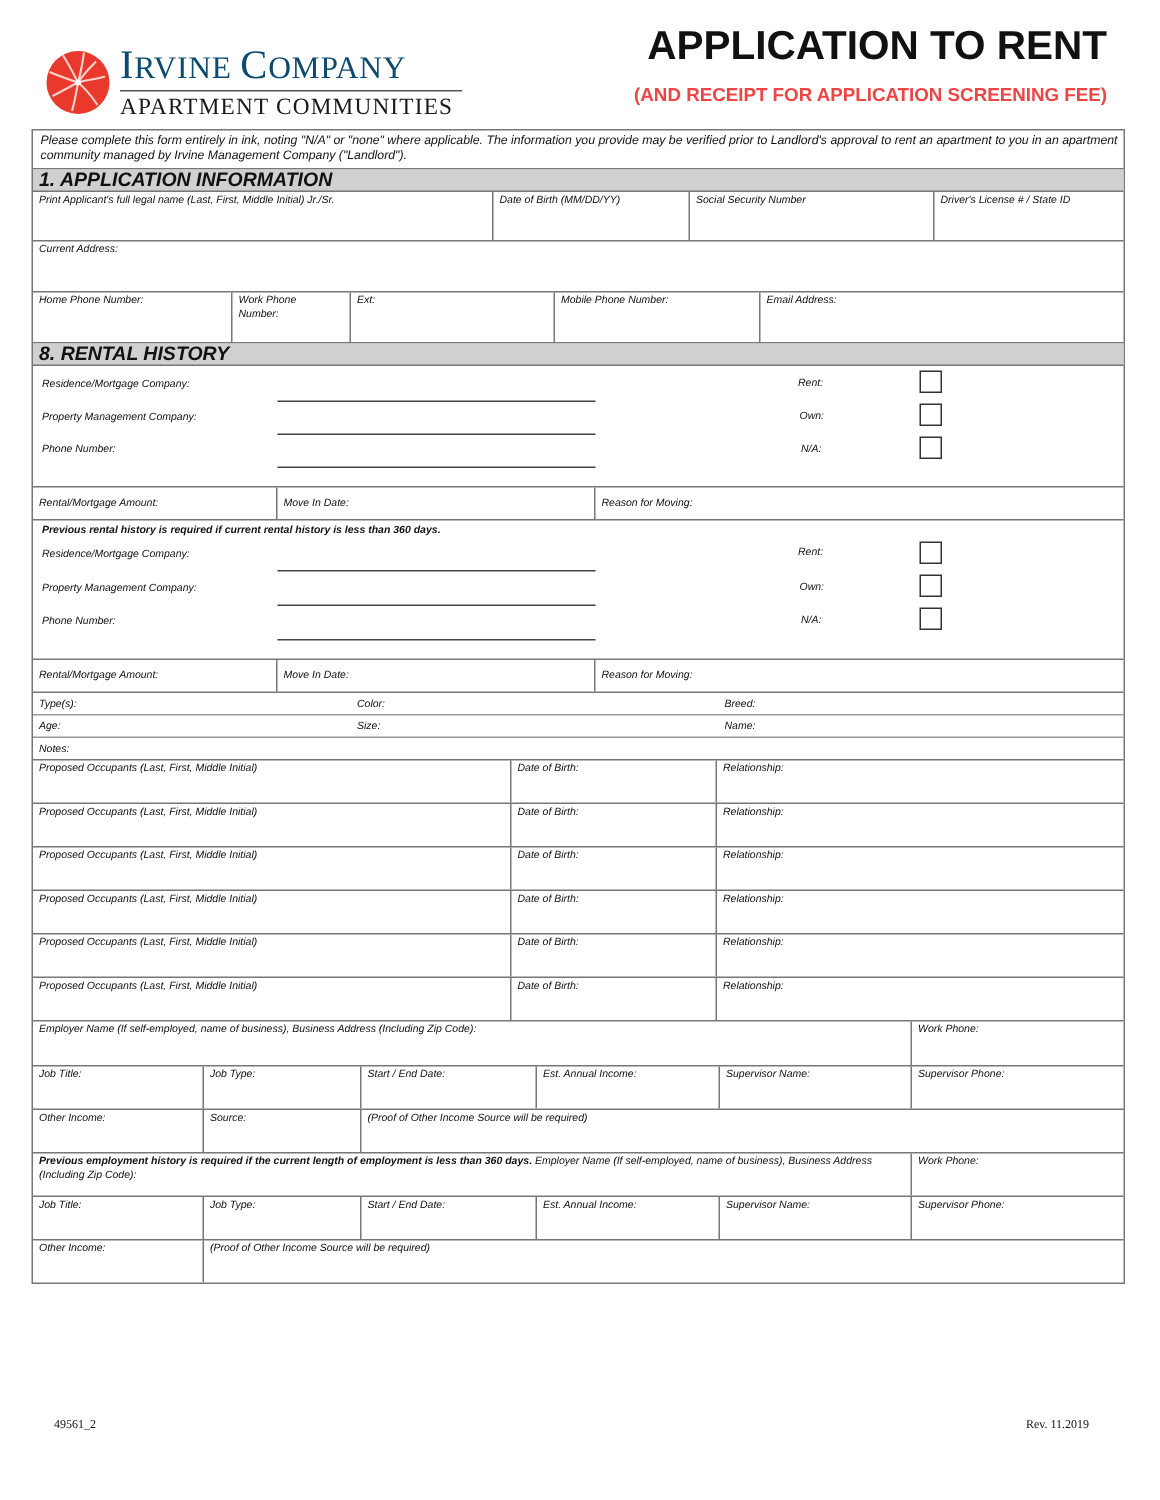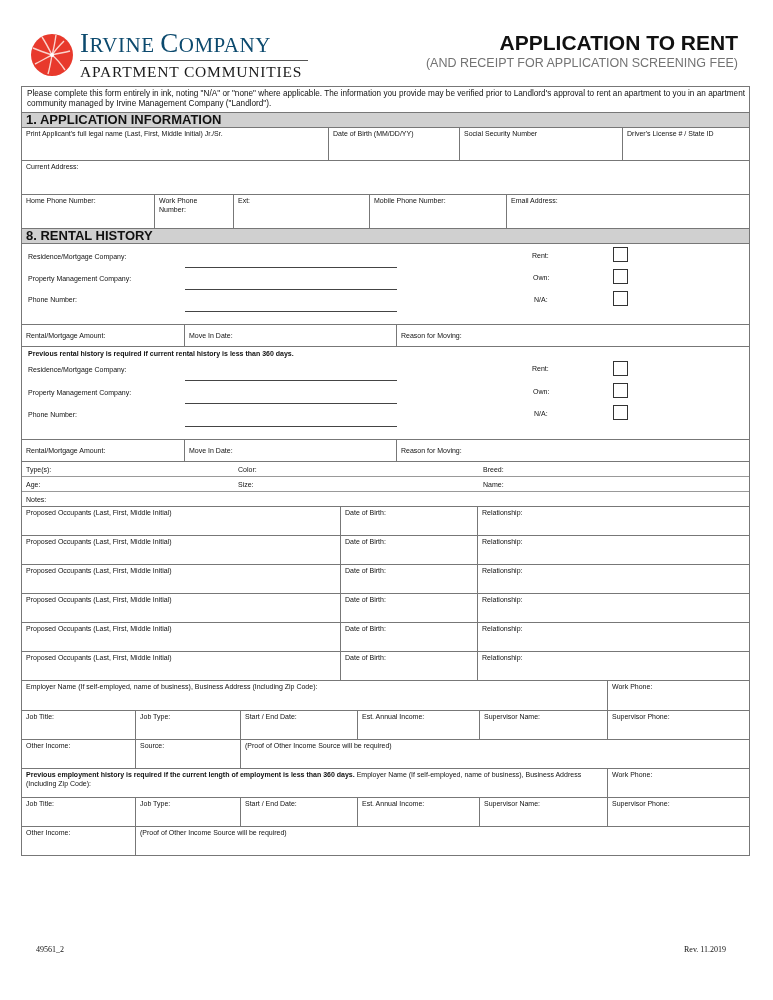--- a/index.html
+++ b/index.html
@@ -3,24 +3,24 @@
 <meta charset="utf-8">
 <style>
   html, body { margin:0; padding:0; background:#fff; }
   body { width:773px; height:1000px; position:relative; font-family:"Liberation Sans", sans-serif; color:#111; overflow:hidden; }
   .abs { position:absolute; }
   .logo-mark { left:30px; top:33px; width:44px; height:44px; }
   .brand-1 { left:80px; top:28px; font-family:"Liberation Serif", serif; font-size:27px; letter-spacing:0.5px; color:#0c4a6e; white-space:nowrap; }
   .brand-1 .sc { font-size:21px; }
   .brand-rule { left:80px; top:60px; width:228px; height:1px; background:#555; }
   .brand-2 { left:80px; top:63px; font-family:"Liberation Serif", serif; font-size:15.5px; letter-spacing:0.8px; color:#1a1a1a; white-space:nowrap; }
-  .title { right:35px; top:31px; font-size:21px; font-weight:bold; text-align:right; white-space:nowrap; }
-  .subtitle { right:35px; top:56px; font-size:12.5px; font-weight:normal; white-space:nowrap; color:#737373; }
-
-  .form { left:21px; top:86px; width:729px; border:1.5px solid #777; box-sizing:border-box; }
+  .title { right:35px; top:15px; font-size:27px; font-weight:bold; text-align:right; white-space:nowrap; }
+  .subtitle { right:35px; top:56px; font-size:12.5px; font-weight:bold; white-space:nowrap; color:#ef4444; }
+
+  .form { left:21px; top:86px; width:729px; border:1.5px solid #777; box-sizing:border-box;font-style:italic; }
   .intro { font-size:8.2px; line-height:10px; padding:2px 4px 3px 5px; text-align:justify; border-bottom:1.5px solid #777; }
   .sec { background:#d0d0d0; font-size:13px; font-weight:bold; line-height:14px; padding:0 4px; border-bottom:1.5px solid #777; height:14px; white-space:nowrap; }
   .row { display:flex; border-bottom:1.5px solid #777; box-sizing:border-box; }
   .row.last { border-bottom:none; }
   .cell { box-sizing:border-box; border-right:1.5px solid #777; font-size:7px; line-height:9px; padding:1px 4px; overflow:hidden; }
   .cell:last-child { border-right:none; }
   .lbl { font-size:7px; line-height:9px; }
   .bold { font-weight:bold; }
 
   .rh-block { position:relative; border-bottom:1.5px solid #777; }

